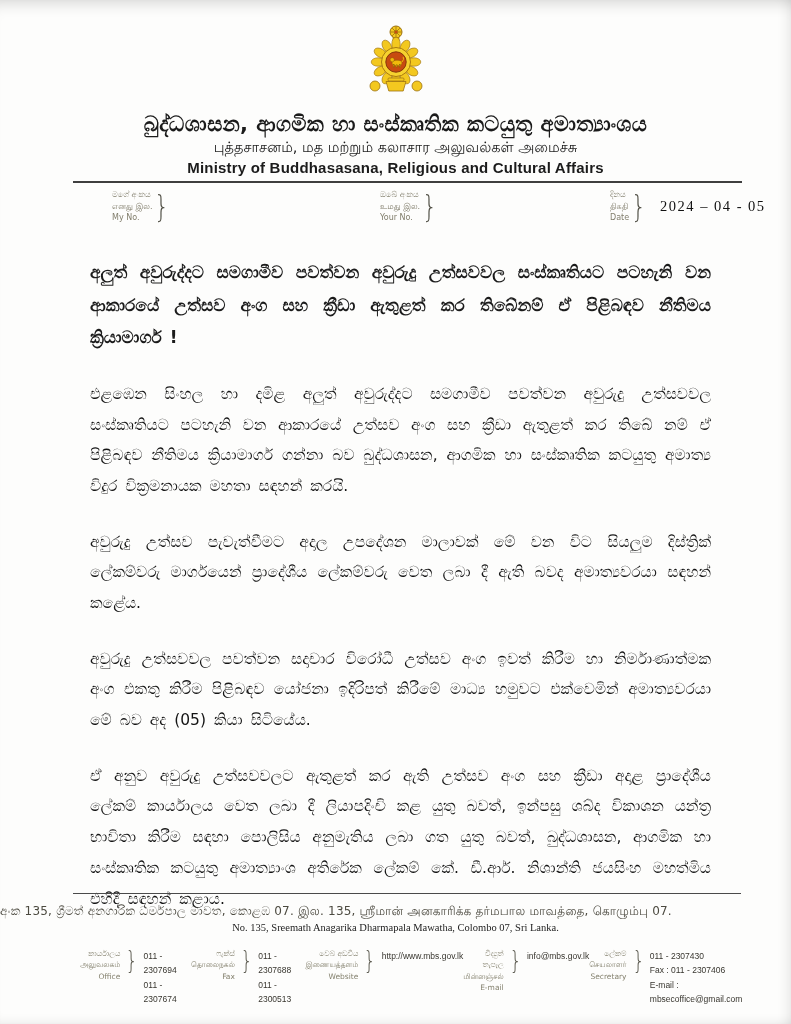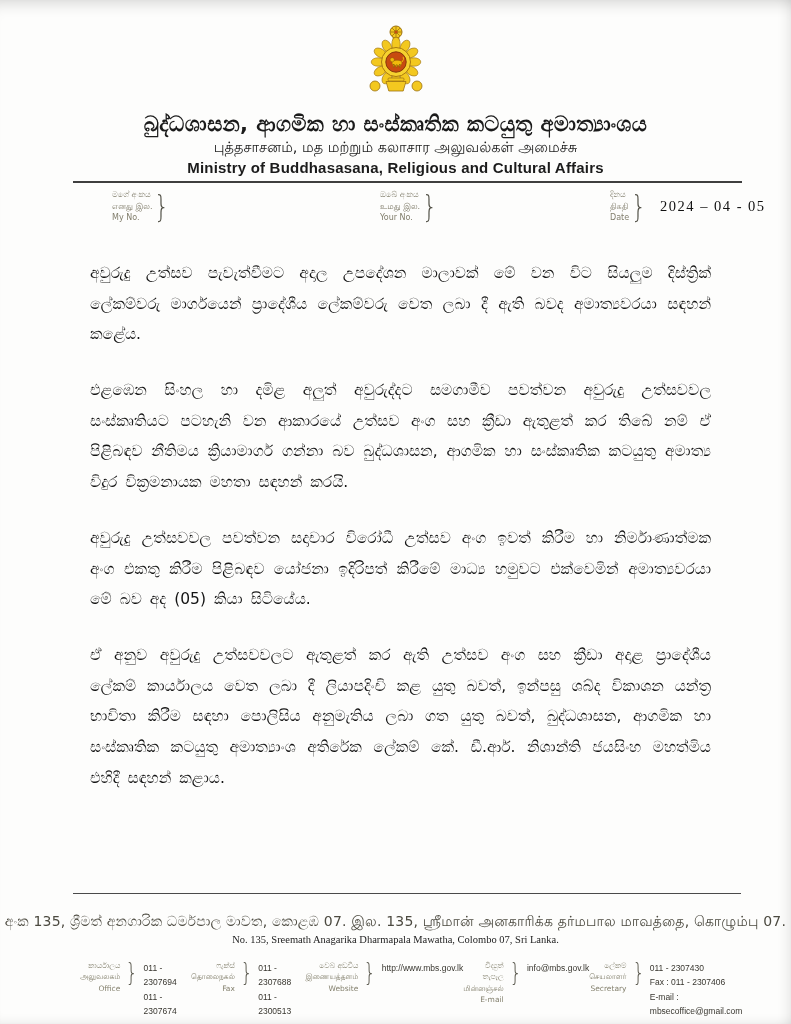--- a/index.html
+++ b/index.html
@@ -34,21 +34,21 @@
   .ref-date-value { position:absolute; left:660px; top:15px; font-size:14.5px; letter-spacing:1.5px; color:#111;
                     font-family:"Liberation Serif", serif; }
   
   .doc-body { margin:0 80px 0 90px; }
   .notice-label { font-size:17px; margin-top:30px; padding-left:6px; }
   .headline { font-size:17px; font-weight:700; line-height:1.92; margin-top:23px; text-align:justify; word-spacing:2px; }
   .para { font-size:15.5px; line-height:1.98; margin-top:25px; text-align:justify; word-spacing:3px; color:#141414; }
   
   .doc-footer { position:absolute; left:0; right:0; top:893px; }
   .footer-rule { border:0; border-top:1.5px solid #4a4a4a; margin:0 50px 0 73px; }
-  .addr1 { text-align:center; font-size:14px; color:#4c4a40; margin-top:19px; letter-spacing:.2px; }
+  .addr1 { text-align:left; font-size:12px; color:#4c4a40; margin-top:10px; letter-spacing:.2px; }
   .addr2 { text-align:center; font-size:10.5px; color:#222; margin-top:3px; font-family:"Liberation Serif", serif; }
   .contacts { display:flex; justify-content:space-between; align-items:flex-start; margin:13px 28px 0 80px; }
   .contact { display:flex; align-items:flex-start; gap:4px;justify-content:space-between; }
   .c-labels { font-size:7.5px; line-height:1.5; color:#85826f; text-align:right; padding-top:2px; }
   .c-brace { font-size:24px; font-weight:200; color:#5c5b50; transform:scaleX(.8); line-height:1.3; }
   .c-values { font-size:8.5px; line-height:1.7; color:#38362f; padding-top:3px; font-family:"Liberation Sans", sans-serif; }
 </style>
 </head>
 <body>
 
@@ -127,22 +127,23 @@
         <div>දිනය</div>
         <div>திகதி</div>
         <div>Date</div>
       </div>
       <div class="brace">}</div>
     </div>
     <div class="ref-date-value">2024 – 04 - 05</div>
   </div>
 
   <div class="doc-body">
+    <p class="headline">අලුත් අවුරුද්දට සමගාමීව පවත්වන අවුරුදු උත්සවවල සංස්කෘතියට පටහැනි වන ආකාරයේ උත්සව අංග සහ ක්‍රීඩා ඇතුළත් කර තිබේනම් ඒ පිළිබඳව නීතිමය ක්‍රියාමාර්ග !</p>
+    <p class="para">එළඹෙන සිංහල හා දමිළ අලුත් අවුරුද්දට සමගාමීව පවත්වන අවුරුදු උත්සවවල සංස්කෘතියට පටහැනි වන ආකාරයේ උත්සව අංග සහ ක්‍රීඩා ඇතුළත් කර තිබේ නම් ඒ පිළිබඳව නීතිමය ක්‍රියාමාර්ග ගන්නා බව බුද්ධශාසන, ආගමික හා සංස්කෘතික කටයුතු අමාත්‍ය විදුර වික්‍රමනායක මහතා සඳහන් කරයි.</p>
     <p class="para">අවුරුදු උත්සව පැවැත්වීමට අදාල උපදේශන මාලාවක් මේ වන විට සියලුම දිස්ත්‍රික් ලේකම්වරු මාර්ගයෙන් ප්‍රාදේශීය ලේකම්වරු වෙත ලබා දී ඇති බවද අමාත්‍යවරයා සඳහන් කළේය.</p>
-    <p class="para">එළඹෙන සිංහල හා දමිළ අලුත් අවුරුද්දට සමගාමීව පවත්වන අවුරුදු උත්සවවල සංස්කෘතියට පටහැනි වන ආකාරයේ උත්සව අංග සහ ක්‍රීඩා ඇතුළත් කර තිබේ නම් ඒ පිළිබඳව නීතිමය ක්‍රියාමාර්ග ගන්නා බව බුද්ධශාසන, ආගමික හා සංස්කෘතික කටයුතු අමාත්‍ය විදුර වික්‍රමනායක මහතා සඳහන් කරයි.</p>
     <p class="para">අවුරුදු උත්සවවල පවත්වන සදාචාර විරෝධී උත්සව අංග ඉවත් කිරීම හා නිර්මාණාත්මක අංග එකතු කිරීම පිළිබඳව යෝජනා ඉදිරිපත් කිරීමේ මාධ්‍ය හමුවට එක්වෙමින් අමාත්‍යවරයා මේ බව අද (05) කියා සිටියේය.</p>
     <p class="para">ඒ අනුව අවුරුදු උත්සවවලට ඇතුළත් කර ඇති උත්සව අංග සහ ක්‍රීඩා අදාළ ප්‍රාදේශීය ලේකම් කාර්යාලය වෙත ලබා දී ලියාපදිංචි කළ යුතු බවත්, ඉන්පසු ශබ්ද විකාශන යන්ත්‍ර භාවිතා කිරීම සඳහා පොලිසිය අනුමැතිය ලබා ගත යුතු බවත්, බුද්ධශාසන, ආගමික හා සංස්කෘතික කටයුතු අමාත්‍යාංශ අතිරේක ලේකම් කේ. ඩී.ආර්. නිශාන්ති ජයසිංහ මහත්මිය එහිදී සඳහන් කළාය.</p>
   </div>
 
   <div class="doc-footer">
     <hr class="footer-rule">
     <div class="addr1">අංක 135, ශ්‍රීමත් අනගාරික ධර්මපාල මාවත, කොළඹ 07.  இல. 135, ஸ்ரீமான் அனகாரிக்க தர்மபால மாவத்தை, கொழும்பு 07.</div>
     <div class="addr2">No. 135, Sreemath Anagarika Dharmapala Mawatha, Colombo 07, Sri Lanka.</div>
 
     <div class="contacts">

